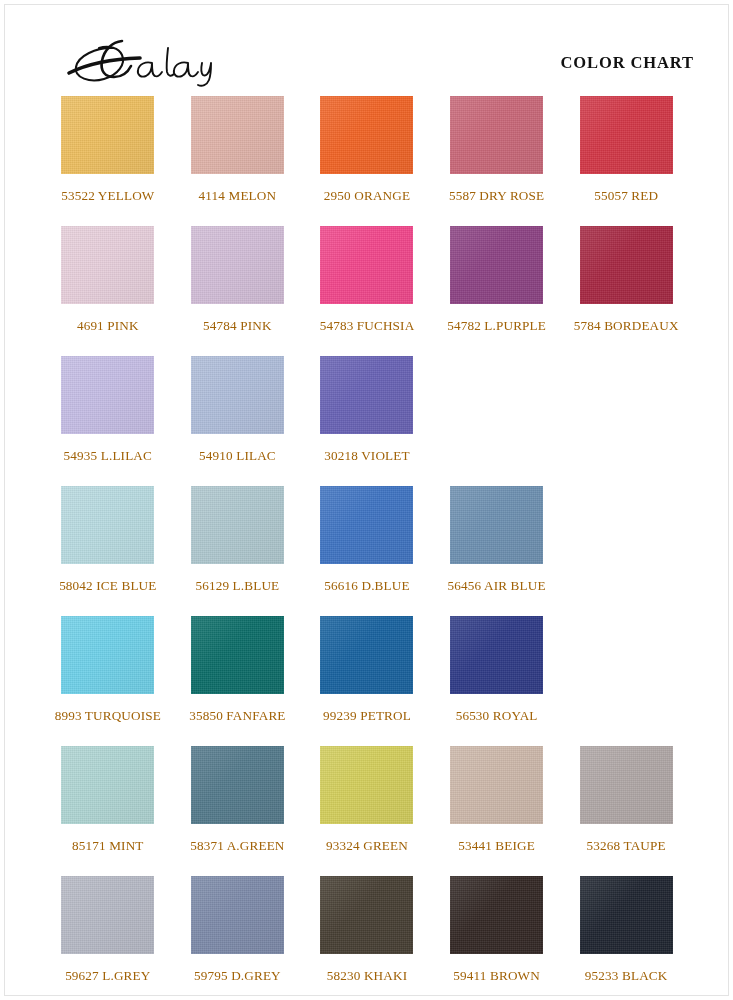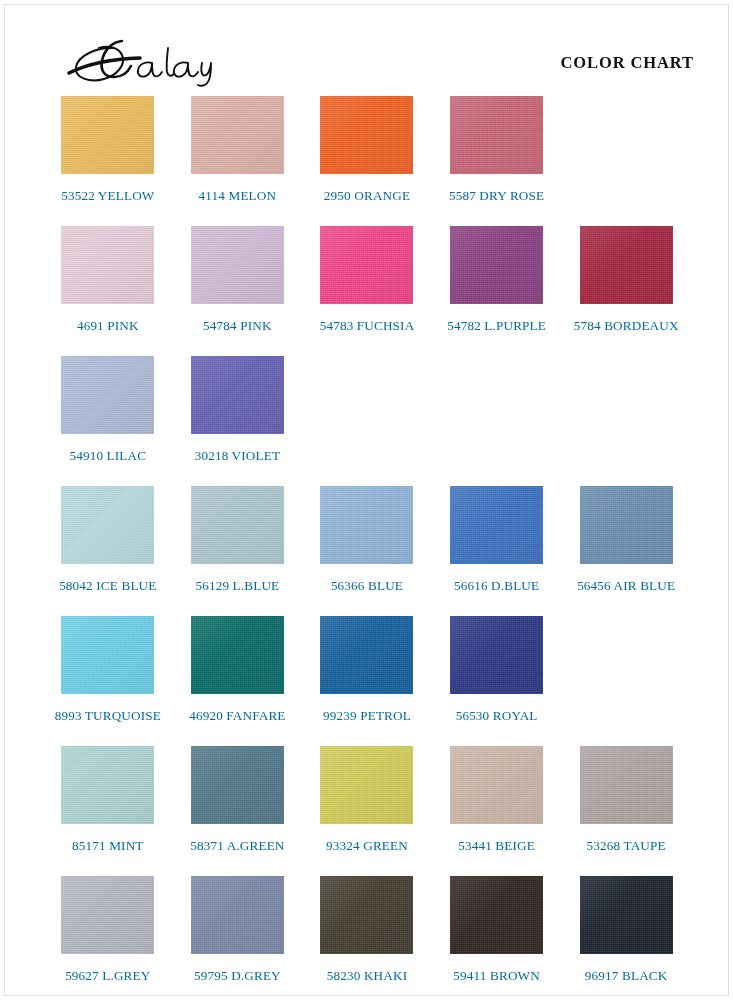--- a/index.html
+++ b/index.html
@@ -125,21 +125,21 @@
   }
   .label {
     position: absolute;
     left: 0;
     right: 0;
     top: 92px;
     text-align: center;
     font-family: "Liberation Serif", serif;
     font-size: 13.2px;
     letter-spacing: 0.15px;
-    color: #0369a1;
+    color: #a16207;
     white-space: nowrap;
   }
 </style>
 </head>
 <body>
 
 <div class="page">
 
   <div class="page-frame"></div>
 
@@ -187,20 +187,26 @@
             <div class="swatch" style="background: rgb(241, 99, 37);"></div>
           </div>
           <div class="label">2950 ORANGE</div>
         </div>
         <div class="cell">
           <div class="swatch-wrap">
             <div class="swatch" style="background: rgb(201, 103, 120);"></div>
           </div>
           <div class="label">5587 DRY ROSE</div>
         </div>
+        <div class="cell">
+          <div class="swatch-wrap">
+            <div class="swatch" style="background: rgb(210, 54, 70);"></div>
+          </div>
+          <div class="label">55057 RED</div>
+        </div>
       </div>
       <div class="row">
         <div class="cell">
           <div class="swatch-wrap">
             <div class="swatch" style="background: rgb(231, 207, 219);"></div>
           </div>
           <div class="label">4691 PINK</div>
         </div>
         <div class="cell">
           <div class="swatch-wrap">
@@ -223,20 +229,26 @@
         <div class="cell">
           <div class="swatch-wrap">
             <div class="swatch" style="background: rgb(166, 39, 66);"></div>
           </div>
           <div class="label">5784 BORDEAUX</div>
         </div>
       </div>
       <div class="row">
         <div class="cell">
           <div class="swatch-wrap">
+            <div class="swatch" style="background: rgb(197, 189, 229);"></div>
+          </div>
+          <div class="label">54935 L.LILAC</div>
+        </div>
+        <div class="cell">
+          <div class="swatch-wrap">
             <div class="swatch" style="background: rgb(175, 189, 218);"></div>
           </div>
           <div class="label">54910 LILAC</div>
         </div>
         <div class="cell">
           <div class="swatch-wrap">
             <div class="swatch" style="background: rgb(104, 98, 181);"></div>
           </div>
           <div class="label">30218 VIOLET</div>
         </div>
@@ -249,26 +261,20 @@
           <div class="label">58042 ICE BLUE</div>
         </div>
         <div class="cell">
           <div class="swatch-wrap">
             <div class="swatch" style="background: rgb(175, 200, 207);"></div>
           </div>
           <div class="label">56129 L.BLUE</div>
         </div>
         <div class="cell">
           <div class="swatch-wrap">
-            <div class="swatch" style="background: rgb(148, 182, 218);"></div>
-          </div>
-          <div class="label">56366 BLUE</div>
-        </div>
-        <div class="cell">
-          <div class="swatch-wrap">
             <div class="swatch" style="background: rgb(62, 115, 194);"></div>
           </div>
           <div class="label">56616 D.BLUE</div>
         </div>
         <div class="cell">
           <div class="swatch-wrap">
             <div class="swatch" style="background: rgb(109, 144, 177);"></div>
           </div>
           <div class="label">56456 AIR BLUE</div>
         </div>
@@ -277,21 +283,21 @@
         <div class="cell">
           <div class="swatch-wrap">
             <div class="swatch" style="background: rgb(111, 209, 233);"></div>
           </div>
           <div class="label">8993 TURQUOISE</div>
         </div>
         <div class="cell">
           <div class="swatch-wrap">
             <div class="swatch" style="background: rgb(11, 109, 104);"></div>
           </div>
-          <div class="label">46920 FANFARE</div>
+          <div class="label">35850 FANFARE</div>
         </div>
         <div class="cell">
           <div class="swatch-wrap">
             <div class="swatch" style="background: rgb(23, 98, 159);"></div>
           </div>
           <div class="label">99239 PETROL</div>
         </div>
         <div class="cell">
           <div class="swatch-wrap">
             <div class="swatch" style="background: rgb(46, 58, 134);"></div>
@@ -353,18 +359,18 @@
         <div class="cell">
           <div class="swatch-wrap">
             <div class="swatch" style="background: rgb(50, 39, 36);"></div>
           </div>
           <div class="label">59411 BROWN</div>
         </div>
         <div class="cell">
           <div class="swatch-wrap">
             <div class="swatch" style="background: rgb(30, 36, 47);"></div>
           </div>
-          <div class="label">96917 BLACK</div>
+          <div class="label">95233 BLACK</div>
         </div>
       </div>
     </div>
 
 </div>
 
 </body></html>

